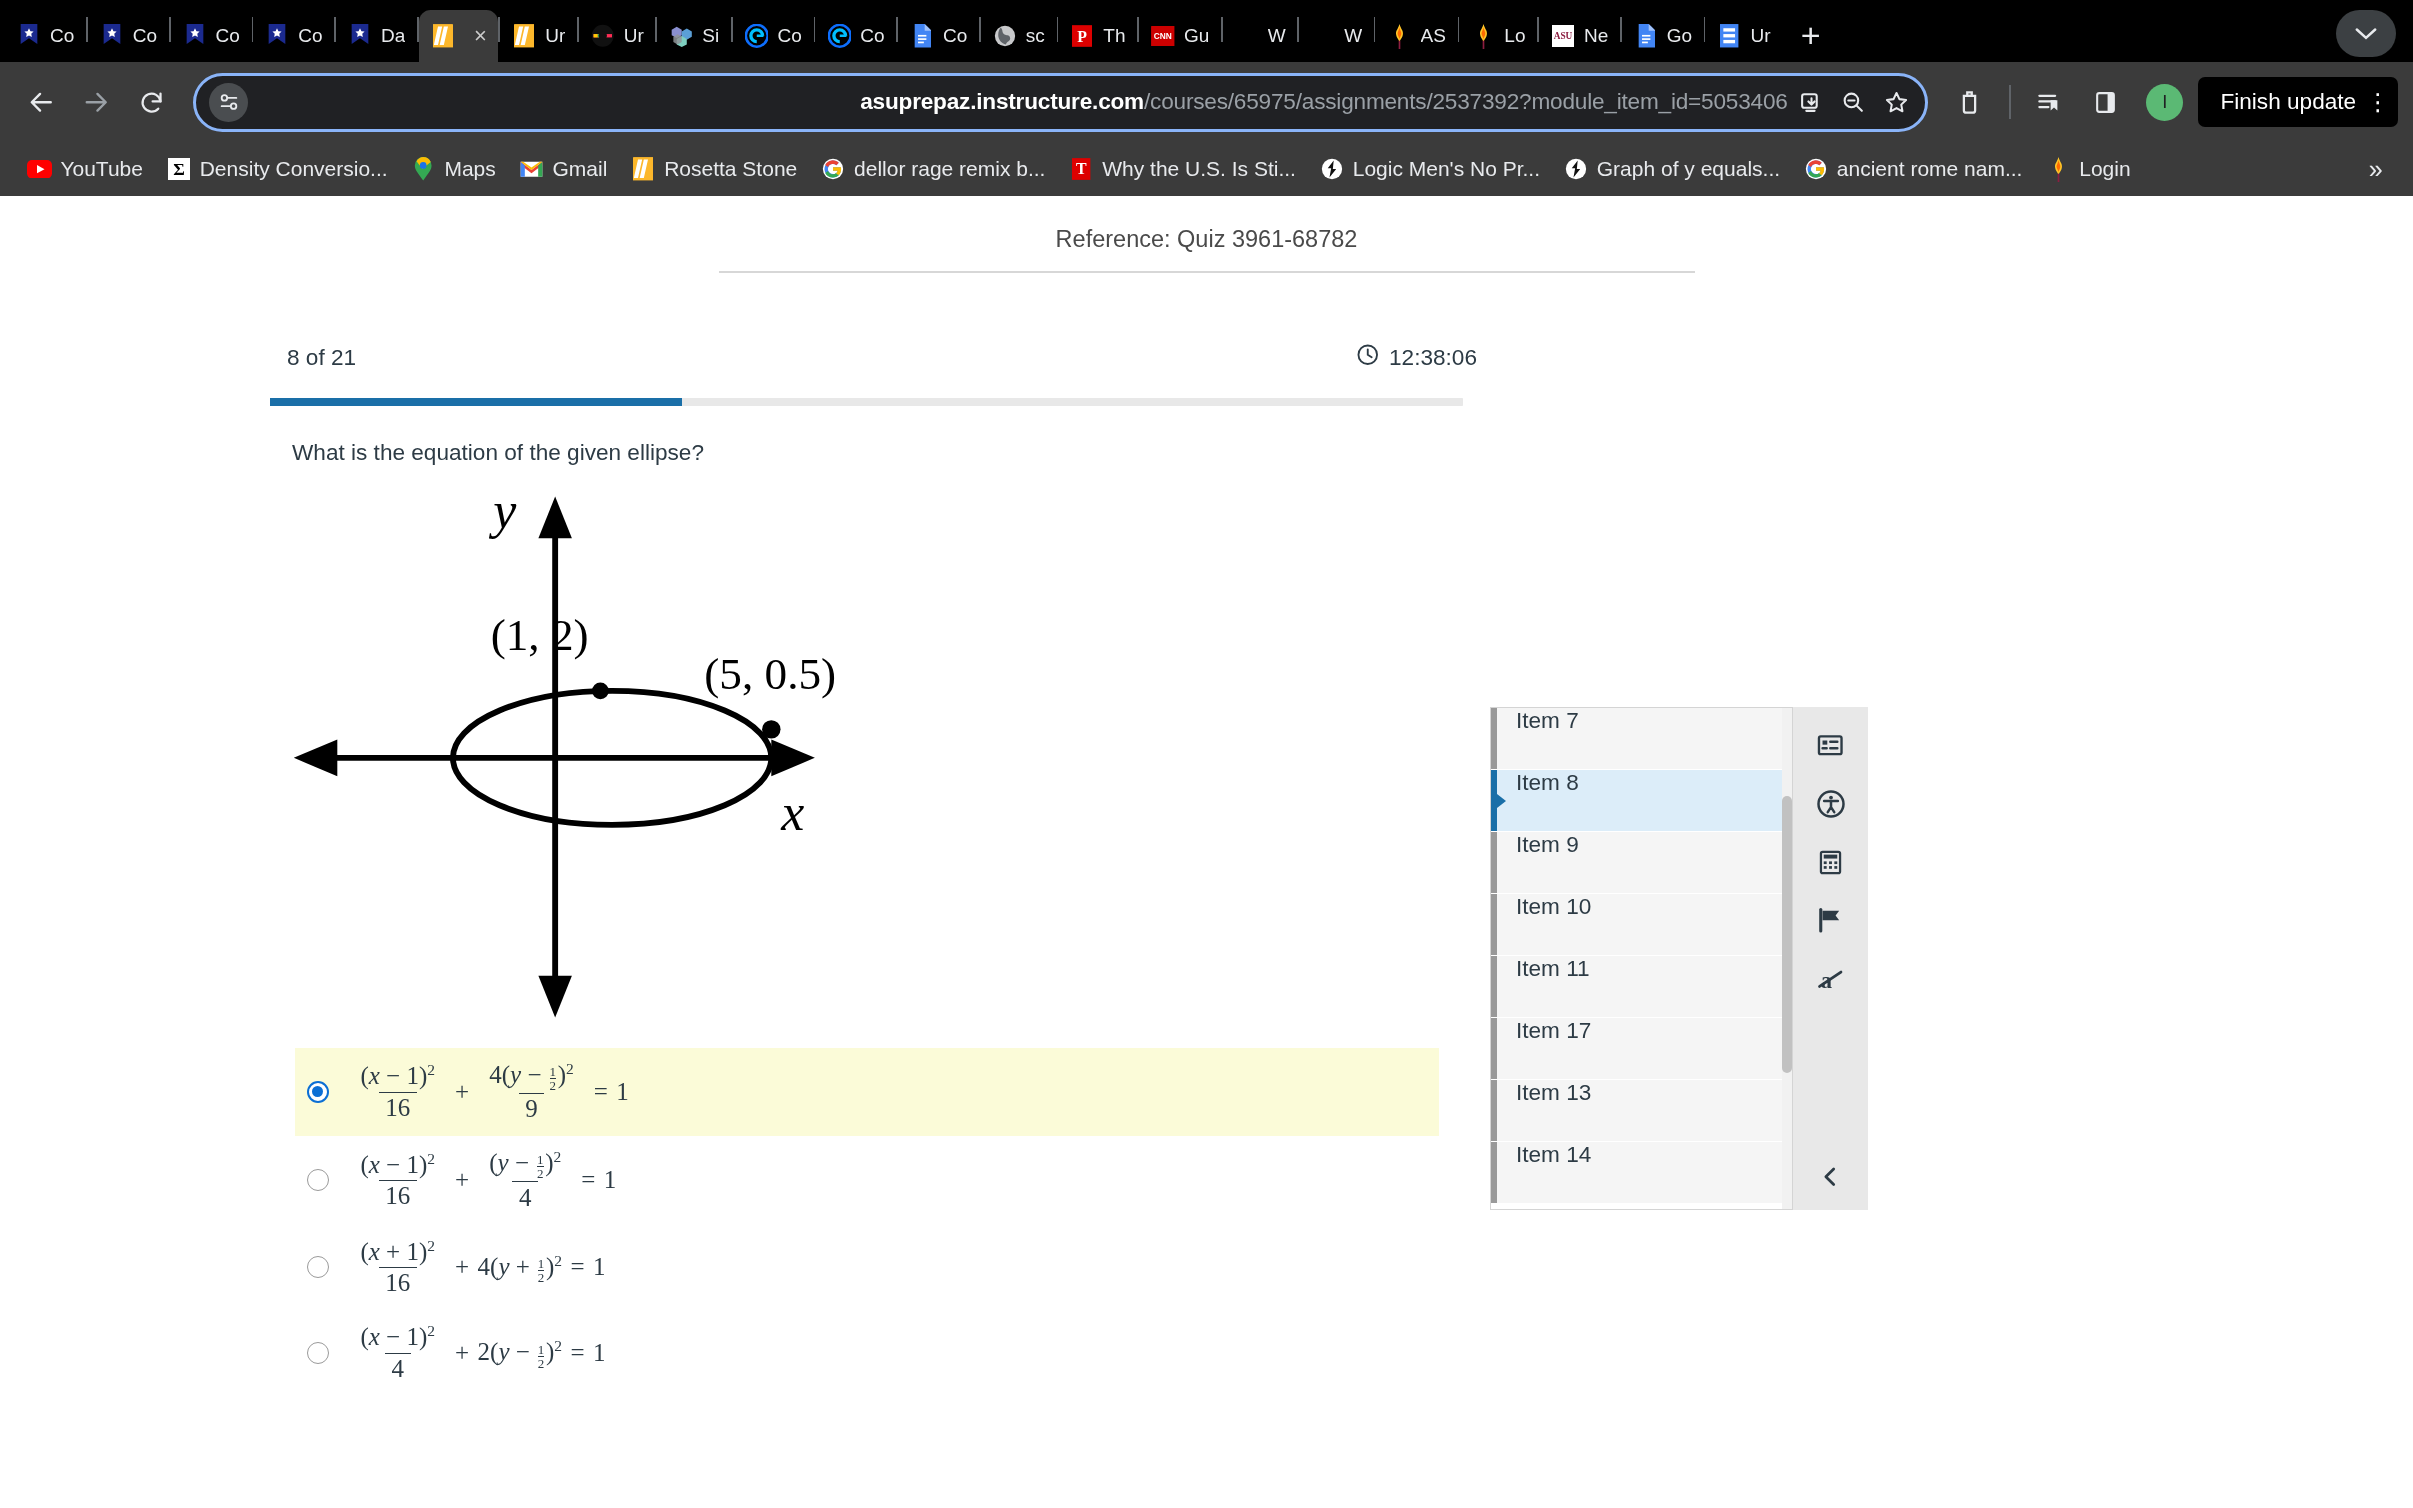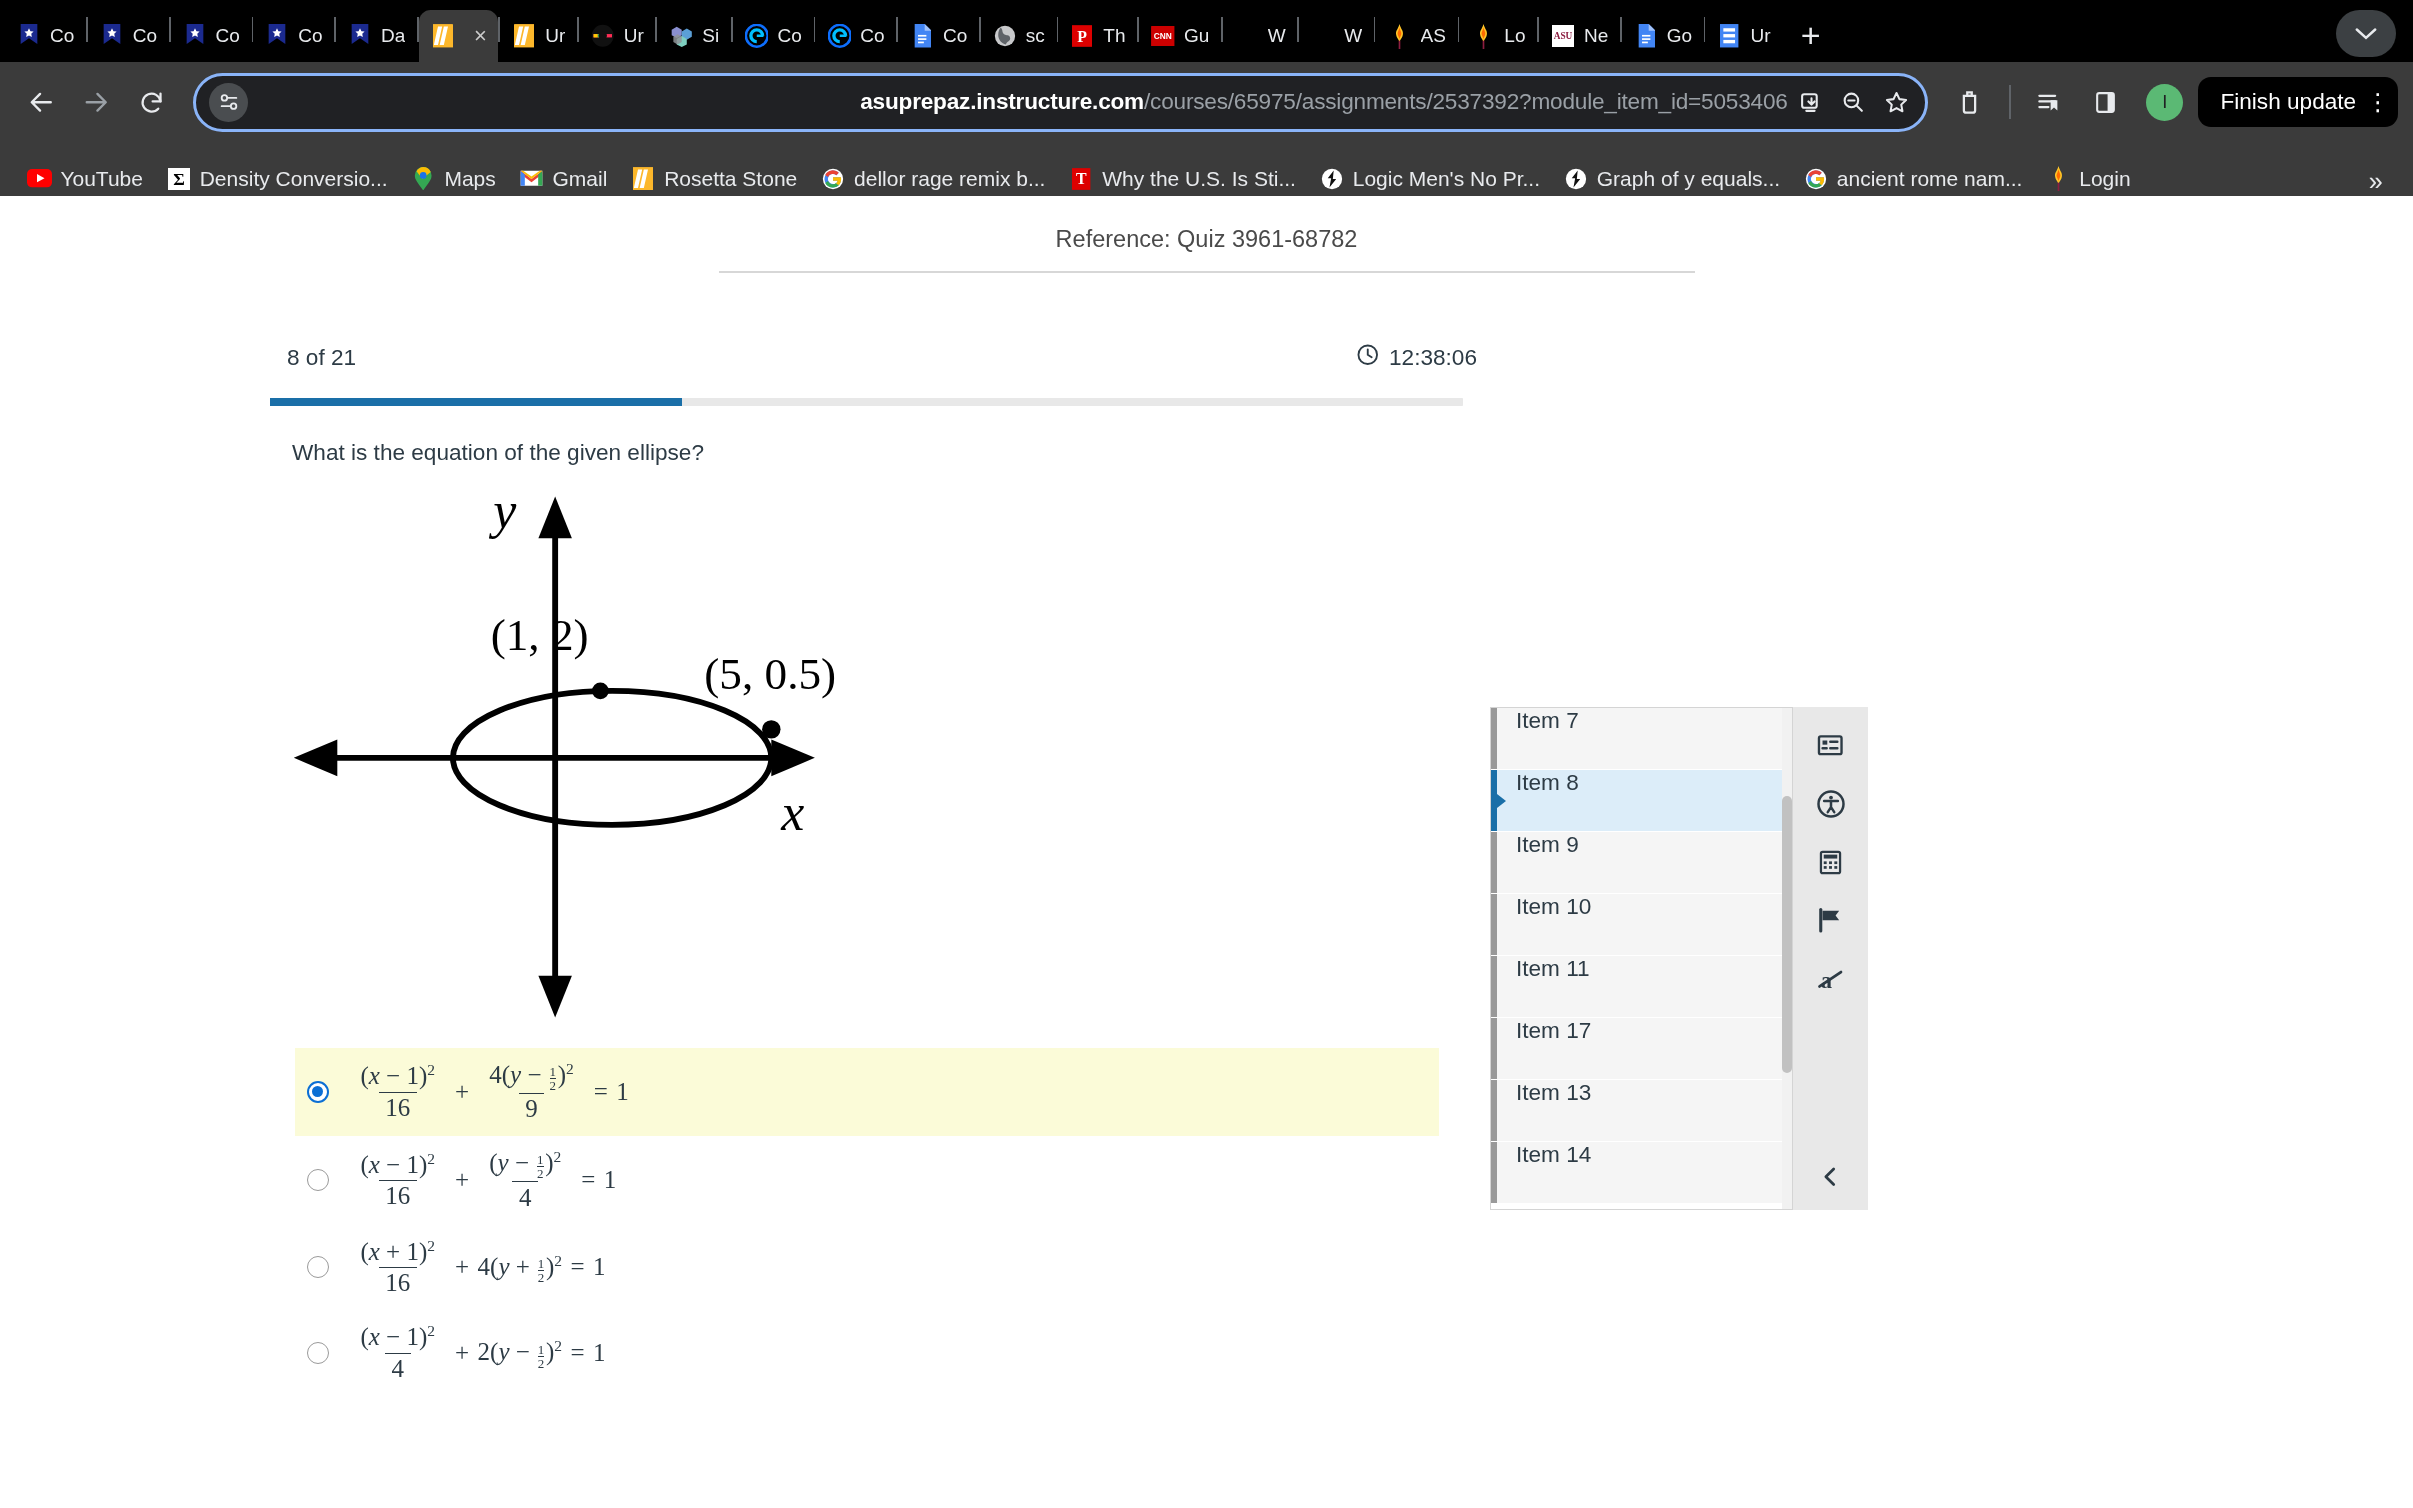--- a/index.html
+++ b/index.html
@@ -87,28 +87,28 @@
   .omni-icons .oi { color: #e8eaed; display: flex; }
   .tb-sep { width: 1.7px; height: 34px; background: #5f6368; margin: 0 10px; }
   .avatar-g {
     width: 37px; height: 37px; border-radius: 50%;
     background: #5bb974; color: #202124; font-size: 18.4px;
     display: flex; align-items: center; justify-content: center;
     margin: 0 11.7px; font-weight: 500;
   }
   .finish-update {
     background: #000; color: #fff; font-size: 22.6px;
-    padding: 11.7px 8.4px 11.7px 22px; border-radius: 13px;
+    padding: 11.7px 8.4px 11.7px 22px; border-radius: 7px;
     display: flex; align-items: center; gap: 10px; white-space: nowrap;
   }
   .kebab { font-size: 23.5px; line-height: 0.8; letter-spacing: 0; color: #fff; }
 
   .bookmarks {
     height: 54px; background: #3b3b3b; display: flex;
-    align-items: flex-end; padding: 0 17px; gap: 3.4px; overflow: hidden;
+    align-items: center; padding: 0 17px; gap: 3.4px; overflow: hidden;
   }
   .bm { display: flex; align-items: center; gap: 8.4px; padding: 5px 10px; flex: 0 0 auto; }
   .bm .bmlabel { color: #e8eaed; font-size: 21px; white-space: nowrap; }
   .bm-more { margin-left: auto; color: #e8eaed; font-size: 25px; padding: 0 13.4px; }
 
   
   .page { background: #fff; width: 100%; height: 1316px; position: relative; }
   .ref {
     text-align: center; color: #4a4a4a; font-size: 23.5px;
     padding-top: 30px;

